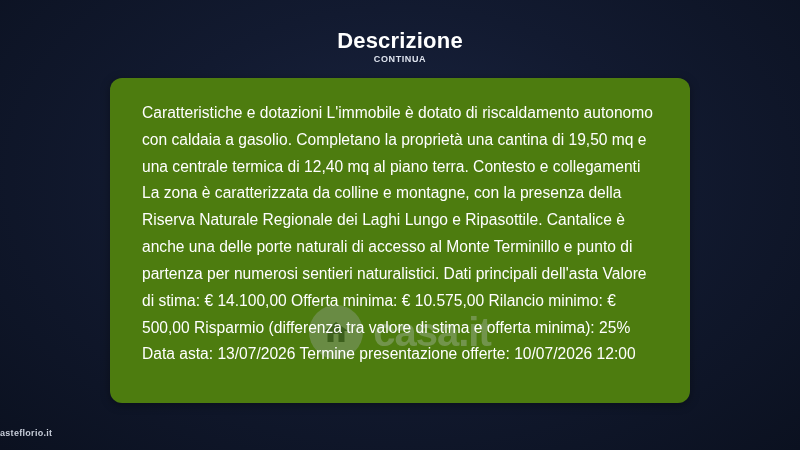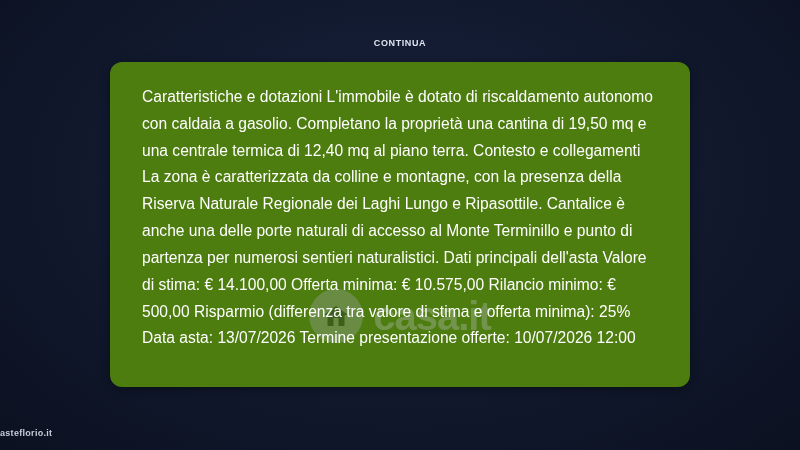--- a/index.html
+++ b/index.html
@@ -38,21 +38,20 @@
     font-size: 22px;
     font-weight: bold;
     letter-spacing: 0.2px;
     margin: 0;
   }
   .subtitle {
     color: #dfe4ef;
     font-size: 9px;
     font-weight: bold;
     letter-spacing: 0.6px;
-    margin-top: 10px;
   }
   .card {
     position: relative;
     margin-top: 14px;
     width: 580px;
     min-height: 325px;
     background: #4d7c0f;
     border-radius: 12px;
     box-shadow: 0 2px 10px rgba(0,0,0,0.35);
     box-sizing: border-box;
@@ -117,20 +116,21 @@
   }
 </style>
 </head>
 <body>
 
 <div class="backdrop"></div>
 
 <div class="page">
 
   <div class="header">
+    <h1 class="title">Descrizione</h1>
     <div class="subtitle">CONTINUA</div>
   </div>
 
   <div class="card">
     <div class="body-text">Caratteristiche e dotazioni L'immobile è dotato di riscaldamento autonomo con caldaia a gasolio. Completano la proprietà una cantina di 19,50 mq e una centrale termica di 12,40 mq al piano terra. Contesto e collegamenti La zona è caratterizzata da colline e montagne, con la presenza della Riserva Naturale Regionale dei Laghi Lungo e Ripasottile. Cantalice è anche una delle porte naturali di accesso al Monte Terminillo e punto di partenza per numerosi sentieri naturalistici. Dati principali dell'asta Valore di stima: € 14.100,00 Offerta minima: € 10.575,00 Rilancio minimo: € 500,00 Risparmio (differenza tra valore di stima e offerta minima): 25% Data asta: 13/07/2026 Termine presentazione offerte: 10/07/2026 12:00</div>
 
     <div class="watermark">
       <span class="wm-badge">
         <span class="wm-house">
           <svg width="26" height="24" viewBox="0 0 26 24" xmlns="http://www.w3.org/2000/svg">

